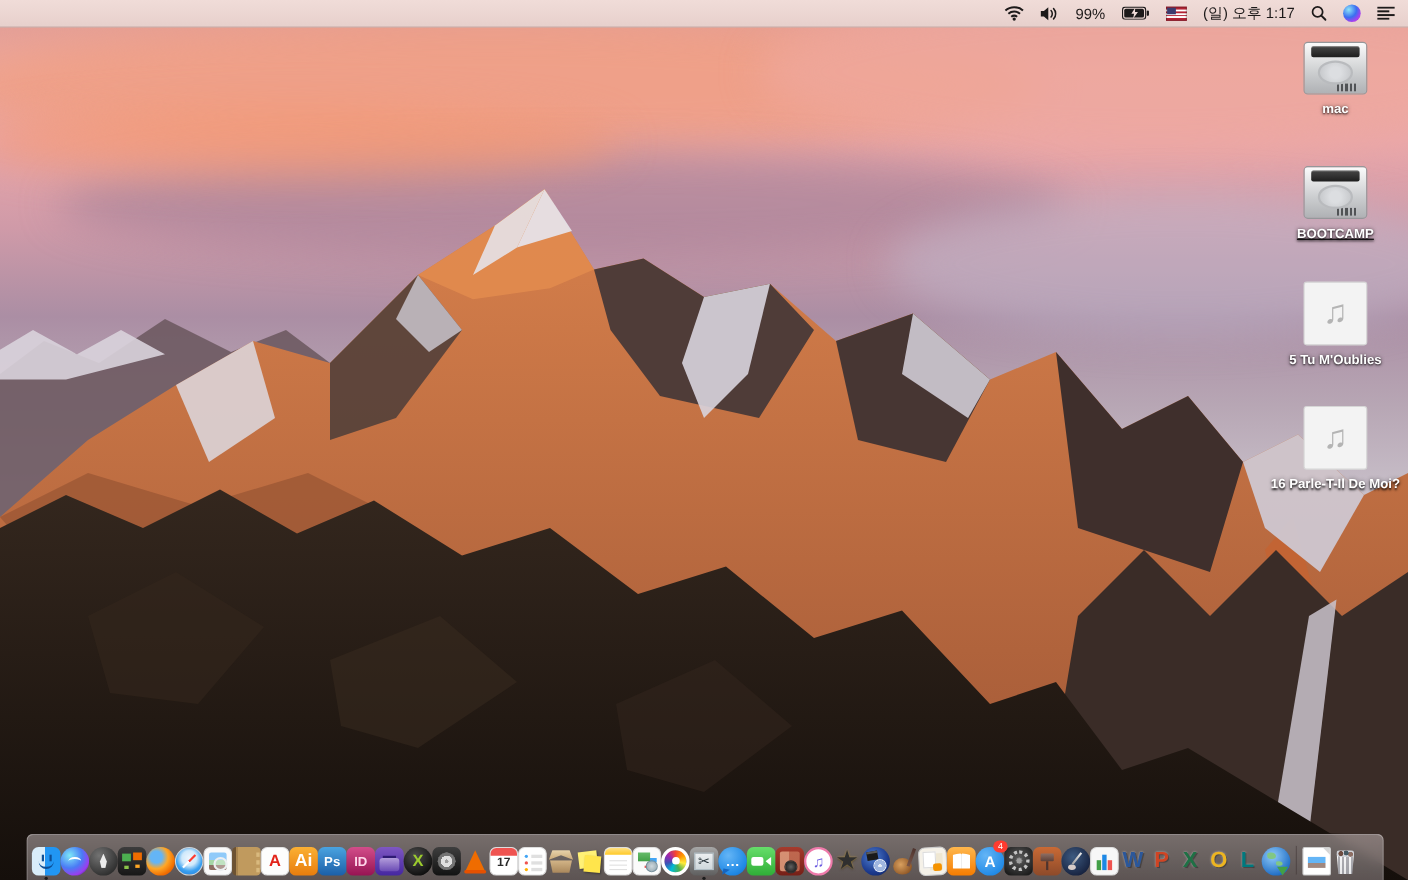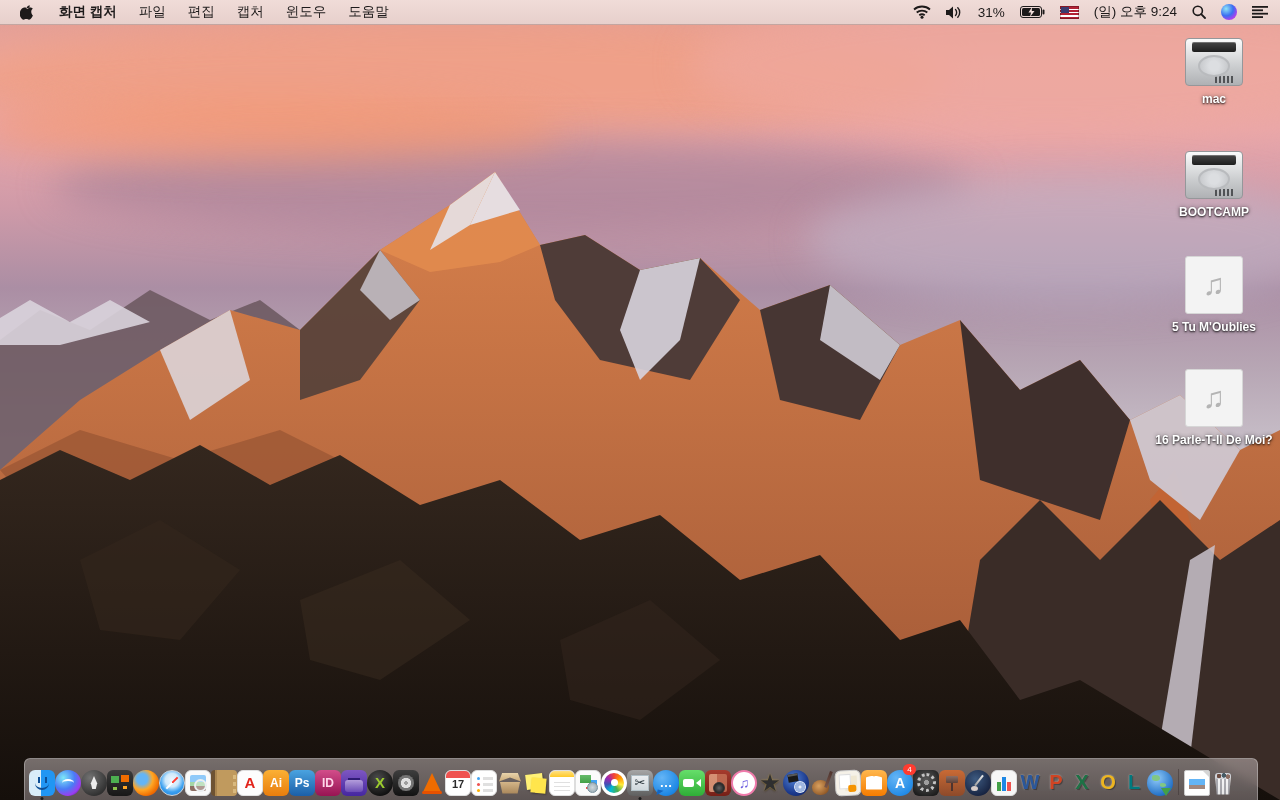--- a/index.html
+++ b/index.html
@@ -27,21 +27,21 @@
   .mb-right .txt{font-size:13.5px;}
   .statusicon{display:flex;align-items:center;}
   .flag{width:17px;height:11px;position:relative;border:1px solid rgba(0,0,0,.25);
     background:repeating-linear-gradient(180deg,#b22234 0 1.6px,#ffffff 1.6px 3.2px);}
   .flag::before{content:"";position:absolute;left:0;top:0;width:8px;height:6px;background:#3c3b6e;}
   .siri-orb{width:16px;height:16px;border-radius:50%;
     background:radial-gradient(circle at 32% 30%,#8ee4f7,#3a6ff0 45%,#b03df0 75%,#241347 100%);}
   
   .dicons{position:absolute;top:34px;right:6px;width:120px;z-index:10;}
   .dicon{position:absolute;left:0;width:120px;text-align:center;cursor:default;}
-  .dicon:nth-of-type(1){top:4px;}  .dicon:nth-of-type(2){top:117px;}
+  .dicon:nth-of-type(1){top:4px;}  .dicon:nth-of-type(2){top:117px;text-decoration:underline;}
   .dicon:nth-of-type(3){top:222px;} .dicon:nth-of-type(4){top:335px;}
   .dlabel{margin-top:6px;color:#fff;font-size:12px;font-weight:bold;line-height:1.2;
     text-shadow:0 1px 2px rgba(0,0,0,.85),0 0 4px rgba(0,0,0,.45);}
   .disk{width:56px;height:46px;margin:0 auto;position:relative;border-radius:4px;
     background:linear-gradient(180deg,#fbfbfb,#cbcdcf 60%,#afb1b4);border:1px solid #95979a;}
   .disk::before{content:"";position:absolute;top:3px;left:6px;right:6px;height:10px;border-radius:2px;
     background:linear-gradient(#464646,#1e1e1e);box-shadow:inset 0 1px 0 rgba(255,255,255,.25);}
   .disk::after{content:"";position:absolute;left:50%;top:58%;transform:translate(-50%,-50%);
     width:28px;height:18px;border-radius:50%;border:2px solid #b9bbbe;
     background:radial-gradient(circle,#dcdee1 0 30%,#c2c4c7);}
@@ -83,21 +83,21 @@
     background:linear-gradient(#ff3b30 0 50%,#ffffff 50%);}
   .ic-preview .g{background:#fafafa;border:1px solid #dcdcdc;}
   .ic-preview .g::before{content:"";position:absolute;inset:4px;border-radius:2px;
     background:linear-gradient(#90caf9 0 45%,#a5d6a7 45% 70%,#8d6e63 70%);}
   .ic-preview .g::after{content:"";position:absolute;right:3px;bottom:3px;width:9px;height:9px;
     border:2px solid #eceff1;border-radius:50%;background:rgba(255,255,255,.3);}
   .ic-contacts .g{border-radius:4px;background:linear-gradient(90deg,#6d5232 0 14%,#a9854f 14% 22%,#c09a5e 22%);}
   .ic-contacts .g::after{content:"";position:absolute;right:1px;top:5px;width:3px;height:4px;background:#d9b97e;
     box-shadow:0 7px 0 #d9b97e,0 14px 0 #d9b97e;}
   .ic-acrobat .g{background:#fdfdfd;border:1px solid #e0e0e0;color:#e2231a;font-size:15px;}
-  .ic-illustrator .g{background:linear-gradient(#fbb034,#e87d0d);color:#fff;font-size:12px;}
+  .ic-illustrator .g{background:linear-gradient(#fbb034,#e87d0d);color:#fff;font-size:16px;}
   .ic-photoshop .g{background:linear-gradient(#4aa3e0,#1b5fa8);color:#fff;font-size:12px;}
   .ic-indesign .g{background:linear-gradient(#d24d8a,#971453);color:#ffd7ea;font-size:12px;}
   .ic-toast .g{background:linear-gradient(#7e57c2,#4527a0);}
   .ic-toast .g::after{content:"";position:absolute;left:4px;right:4px;bottom:4px;height:12px;border-radius:3px;
     background:linear-gradient(#b39ddb,#6a4bb5);}
   .ic-toast .g::before{content:"";position:absolute;top:8px;left:7px;width:12px;height:2px;background:#2f1b74;z-index:1;}
   .ic-media-x .g{border-radius:50%;background:radial-gradient(circle at 40% 32%,#4c4c4c,#0e0e0e 78%);
     color:#9ccc2e;font-size:15px;font-weight:bold;}
   .ic-disk-tool .g{background:linear-gradient(#3e3e3e,#121212);}
   .ic-disk-tool .g::after{content:"";width:16px;height:16px;border-radius:50%;
@@ -266,59 +266,46 @@
     <polygon points="1190,560 1215,545 1185,800 1150,800" fill="#cac3cd" opacity="0.85"></polygon>
 
     <path d="M0,800 L0,480 L60,450 L130,480 L200,445 L270,485 L340,455 L420,505 L500,480 L580,540 L660,515 L740,580 L820,555 L900,640 L960,620 L1020,700 L1080,680 L1280,800 Z" fill="url(#gFore)"></path>
     <polygon points="80,560 160,520 240,570 180,640 100,630" fill="#33261d" opacity="0.6"></polygon>
     <polygon points="300,600 400,560 470,620 380,680 310,660" fill="#3a2b20" opacity="0.5"></polygon>
     <polygon points="560,640 650,600 720,660 640,720 570,700" fill="#33261d" opacity="0.5"></polygon>
   </svg>
 </div>
 
 <div class="menubar">
-  <div class="mb-left">
-    <span class="apple">
-      <svg width="14" height="17" viewBox="0 0 14 17">
-        <path fill="#1d1a1a" d="M9.7 1.2c-.8.1-1.8.6-2.3 1.3-.5.6-.9 1.5-.7 2.4.9 0 1.8-.5 2.3-1.2.5-.6.9-1.5.7-2.5zM12.9 11.5c-.4.9-.6 1.3-1.1 2-.7 1-1.6 2.3-2.8 2.3-1 0-1.3-.7-2.7-.7s-1.7.7-2.7.7c-1.2 0-2.1-1.2-2.8-2.2C-1 10.8-.4 6.9 1.5 4.9c.9-1 2.1-1.5 3.2-1.5 1.1 0 1.8.7 2.7.7.9 0 1.4-.7 2.7-.7 1 0 2 .5 2.8 1.4-2.4 1.3-2 4.8 0 6.7z"></path>
-      </svg>
-    </span>
-    <span class="mb-app">화면 캡처</span>
-    <span class="mb-item">파일</span>
-    <span class="mb-item">편집</span>
-    <span class="mb-item">캡처</span>
-    <span class="mb-item">윈도우</span>
-    <span class="mb-item">도움말</span>
-  </div>
   <div class="mb-right">
     <span class="statusicon">
       <svg width="18" height="14" viewBox="0 0 18 14">
         <path d="M1 4.5 C5.4 0.5 12.6 0.5 17 4.5" fill="none" stroke="#1d1a1a" stroke-width="1.8"></path>
         <path d="M3.7 7.5 C6.7 4.9 11.3 4.9 14.3 7.5" fill="none" stroke="#1d1a1a" stroke-width="1.8"></path>
         <path d="M6.3 10.3 C7.9 9 10.1 9 11.7 10.3" fill="none" stroke="#1d1a1a" stroke-width="1.8"></path>
         <circle cx="9" cy="12.3" r="1.5" fill="#1d1a1a"></circle>
       </svg>
     </span>
     <span class="statusicon">
       <svg width="17" height="13" viewBox="0 0 17 13">
         <polygon points="0,4 3,4 7,0.5 7,12.5 3,9 0,9" fill="#1d1a1a"></polygon>
         <path d="M9.5 3.5 C11 5 11 8 9.5 9.5 M11.8 1.8 C14.3 4.2 14.3 8.8 11.8 11.2" fill="none" stroke="#1d1a1a" stroke-width="1.4" stroke-linecap="round"></path>
       </svg>
     </span>
-    <span class="txt">31%</span>
+    <span class="txt">99%</span>
     <span class="statusicon">
       <svg width="25" height="12" viewBox="0 0 25 12">
         <rect x="0.5" y="0.5" width="21" height="11" rx="2.5" fill="none" stroke="#1d1a1a" stroke-width="1"></rect>
         <rect x="2" y="2" width="18" height="8" rx="1.5" fill="#1d1a1a"></rect>
         <rect x="22.5" y="3.5" width="2" height="5" rx="1" fill="#1d1a1a"></rect>
         <polygon points="12,1 8.5,6.5 11,6.5 10,11 14.5,5 11.8,5" fill="#f0dcd8"></polygon>
       </svg>
     </span>
     <span class="flag"></span>
-    <span class="txt">(일) 오후 9:24</span>
+    <span class="txt">(일) 오후 1:17</span>
     <span class="statusicon">
       <svg width="14" height="14" viewBox="0 0 14 14">
         <circle cx="5.8" cy="5.8" r="4.6" fill="none" stroke="#1d1a1a" stroke-width="1.6"></circle>
         <line x1="9.2" y1="9.2" x2="13" y2="13" stroke="#1d1a1a" stroke-width="1.8" stroke-linecap="round"></line>
       </svg>
     </span>
     <span class="siri-orb"></span>
     <span class="statusicon">
       <svg width="16" height="12" viewBox="0 0 16 12">
         <rect x="0" y="0" width="16" height="1.8" fill="#1d1a1a"></rect>

